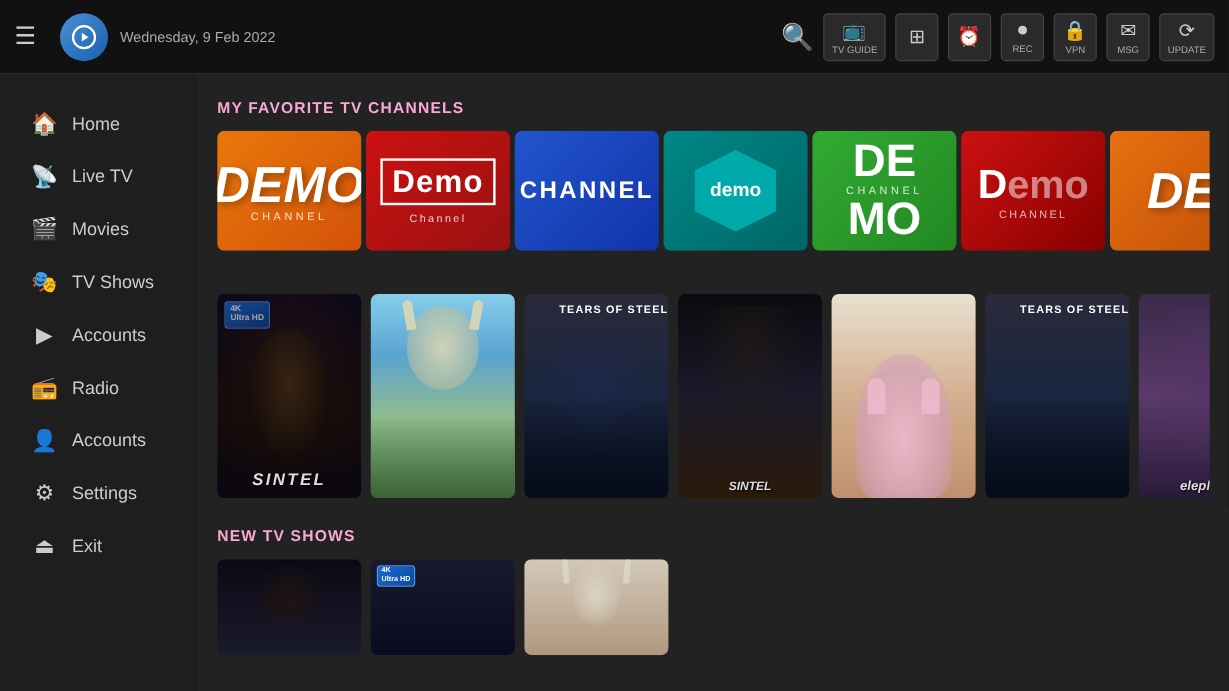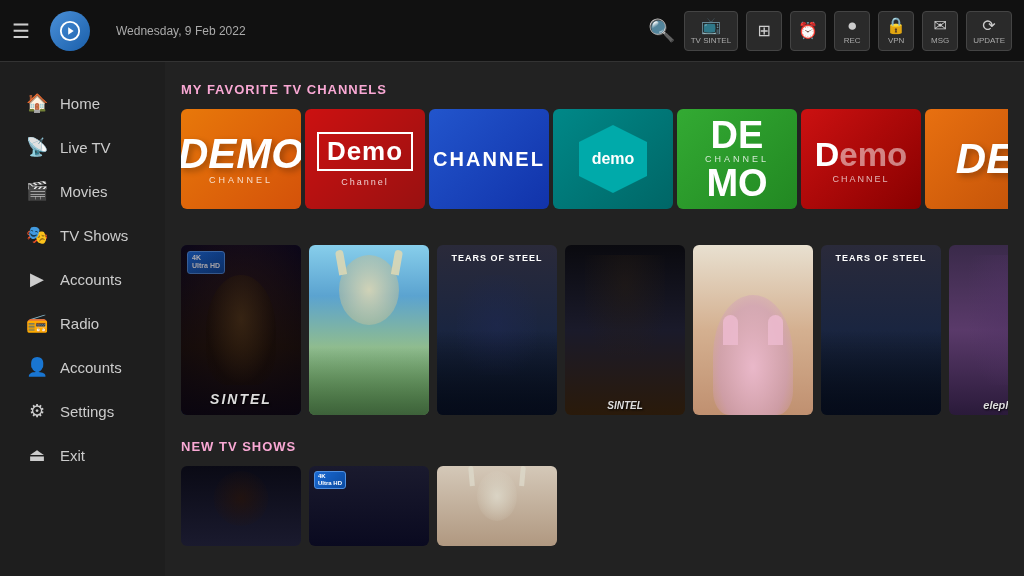--- a/index.html
+++ b/index.html
@@ -55,21 +55,20 @@
       flex-direction: column;
     }
     .time-main {
       font-size: 18px;
       font-weight: bold;
       color: #fff;
     }
     .time-date {
       font-size: 12px;
       color: #aaa;
-      margin-left: 16px;
     }
     .topbar-right {
       margin-left: auto;
       display: flex;
       align-items: center;
       gap: 8px;
     }
     .top-icon-btn {
       background: #2a2a2a;
       border: 1px solid #444;
@@ -226,21 +225,21 @@
     }
 
     
     .movie-tos1 {
       background: linear-gradient(180deg, #2a2a3a 0%, #1a2540 50%, #0a1520 100%);
     }
     .movie-tos-title {
       position: absolute;
       top: 8px;
       left: 0; right: 0;
-      text-align: center;
+      text-align: right;
       font-size: 9px;
       font-weight: bold;
       color: #fff;
       letter-spacing: 1px;
       text-transform: uppercase;
     }
 
     
     .movie-sintel2 {
       background: linear-gradient(180deg, #0a0a0f 0%, #1a1a2a 50%, #2a1a0a 100%);
@@ -395,21 +394,21 @@
       </svg>
     </div>
     <div class="time-info">
       <span class="time-date">Wednesday, 9 Feb 2022</span>
     </div>
   </div>
   <div class="topbar-right">
     <button class="search-btn">🔍</button>
     <button class="top-icon-btn">
       <span class="icon-sym">📺</span>
-      <span class="icon-label">TV SINTEL</span>
+      <span class="icon-label">TV GUIDE</span>
     </button>
     <button class="top-icon-btn">
       <span class="icon-sym">⊞</span>
     </button>
     <button class="top-icon-btn">
       <span class="icon-sym">⏰</span>
     </button>
     <button class="top-icon-btn">
       <span class="icon-sym">⏺</span>
       <span class="icon-label">REC</span>

